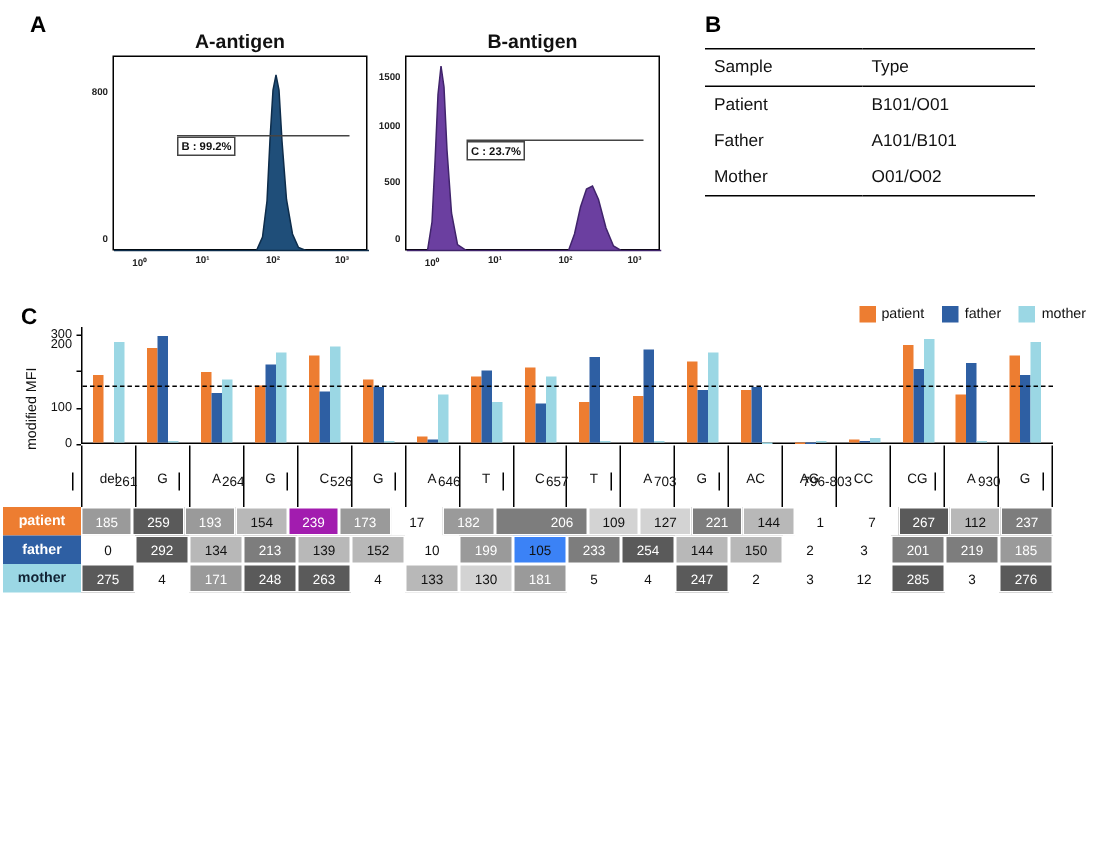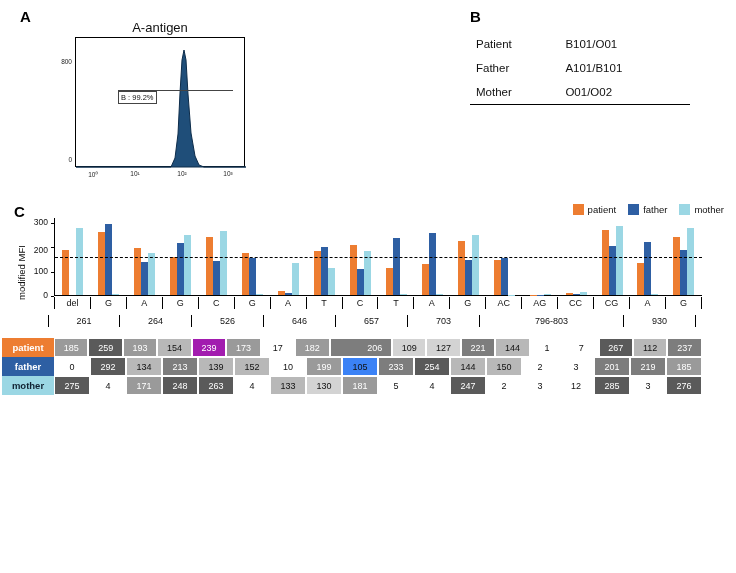--- a/index.html
+++ b/index.html
@@ -12,21 +12,21 @@
     overflow:hidden;
   }
   .panel-letter{
     position:absolute;
     font-size:15px;
     font-weight:bold;
     color:#000;
   }
 
   
-  #panelA{position:absolute;left:20px;top:8px;width:420px;height:180px;}
+  #panelA{position:absolute;left:20px;top:8px;width:420px;height:180px;font-weight:bold;}
   .flow-title{
     text-align:center;font-size:13px;margin-bottom:2px;
   }
   .flow-box{
     position:relative;
     border:1px solid #000;
     background:#fff;
     box-sizing:border-box;
   }
   .flow-ylab{
@@ -110,21 +110,21 @@
   .dashline{
     position:absolute;left:0;width:100%;
     border-top:1.6px dashed #000;
   }
 
   
   .lblrow{position:absolute;left:46px;width:648px;display:flex;}
   .lblrow div{
     flex:1 1 0;text-align:center;font-size:9px;
     border-right:1px solid #000;box-sizing:border-box;
-    padding:1px 0;
+    padding:17px 0;
   }
   .lblrow div:first-child{border-left:1px solid #000;}
   .grprow{position:absolute;left:40px;width:648px;display:flex;}
   .grprow div{
     text-align:center;font-size:9px;box-sizing:border-box;
     border-right:1px solid #000;padding:1px 0;
   }
   .grprow div:first-child{border-left:1px solid #000;}
 
   
@@ -162,27 +162,51 @@
 
       <svg width="170" height="130" style="position:absolute;left:0;top:0;">
         <path d="M0,129 L95,129 L99,120 L102,96 L104,55 L106,22 L108,12 L110,22 L112,56 L115,95 L119,118 L123,127 L128,129 L170,129 Z" fill="#1F4E79" stroke="#0d2c4a" stroke-width="1"></path>
       </svg>
 
       <div class="gate-line" style="left:42px;top:52px;width:115px;"></div>
       <div class="gate" style="left:42px;top:53px;">B : 99.2%</div>
     </div>
   </div>
 
+  <div style="position:absolute;left:250px;top:12px;width:170px;">
+    <div class="flow-title">B-antigen</div>
+    <div class="flow-box" style="width:170px;height:130px;">
+      <div class="flow-ylab" style="left:-30px;top:10px;">1500</div>
+      <div class="flow-ylab" style="left:-30px;top:43px;">1000</div>
+      <div class="flow-ylab" style="left:-30px;top:80px;">500</div>
+      <div class="flow-ylab" style="left:-30px;top:118px;">0</div>
+      <div class="flow-xlab" style="left:6px;top:132px;">10⁰</div>
+      <div class="flow-xlab" style="left:48px;top:132px;">10¹</div>
+      <div class="flow-xlab" style="left:95px;top:132px;">10²</div>
+      <div class="flow-xlab" style="left:141px;top:132px;">10³</div>
+
+      <svg width="170" height="130" style="position:absolute;left:0;top:0;">
+        <path d="M0,129 L14,129 L17,110 L19,70 L21,25 L23,6 L25,20 L27,62 L30,104 L34,125 L40,129 L108,129 L112,118 L116,100 L120,88 L124,86 L128,95 L133,114 L138,126 L143,129 L170,129 Z" fill="#6B3FA0" stroke="#40246b" stroke-width="1"></path>
+      </svg>
+
+      <div class="gate-line" style="left:40px;top:55px;width:118px;"></div>
+      <div class="gate" style="left:40px;top:56px;">C : 23.7%</div>
+    </div>
+  </div>
 </div>
 
 <div class="panel-letter" style="left:470px;top:8px;">B</div>
 
 <div id="panelB">
   <table class="btab">
     <tbody>
+        <tr class="hdr">
+      <th style="width:95px;">Sample</th>
+      <th>Type</th>
+    </tr>
     <tr>
       <td>Patient</td>
       <td>B101/O01</td>
     </tr>
     <tr>
       <td>Father</td>
       <td>A101/B101</td>
     </tr>
     <tr class="last">
       <td>Mother</td>
@@ -211,21 +235,21 @@
     </span>
   </div>
 
   <div class="axis-label" style="position:absolute;left:8px;top:100px;">modified MFI</div>
 
   <div id="yticks">
       <div class="ytick" style="left: 16px; top: 90px;">0</div>
       <div class="tickmark" style="left: 43px; top: 96px; position: absolute;"></div>
       <div class="ytick" style="left: 16px; top: 65.625px;">100</div>
       <div class="tickmark" style="left: 43px; top: 71.625px; position: absolute;"></div>
-      <div class="ytick" style="left: 16px; top: 45px;">200</div>
+      <div class="ytick" style="left: 16px; top: 24px;">200</div>
       <div class="tickmark" style="left: 43px; top: 47.25px; position: absolute;"></div>
       <div class="ytick" style="left: 16px; top: 16.875px;">300</div>
       <div class="tickmark" style="left: 43px; top: 22.875px; position: absolute;"></div>
     </div>
 
   <div class="chart-wrap">
     <div class="bars" id="bars">
         <div class="group">
           <div class="bar" style="height: 45.0938px; background: rgb(237, 125, 49);"></div>
           <div class="bar" style="height: 0px; background: rgb(46, 95, 163);"></div>

